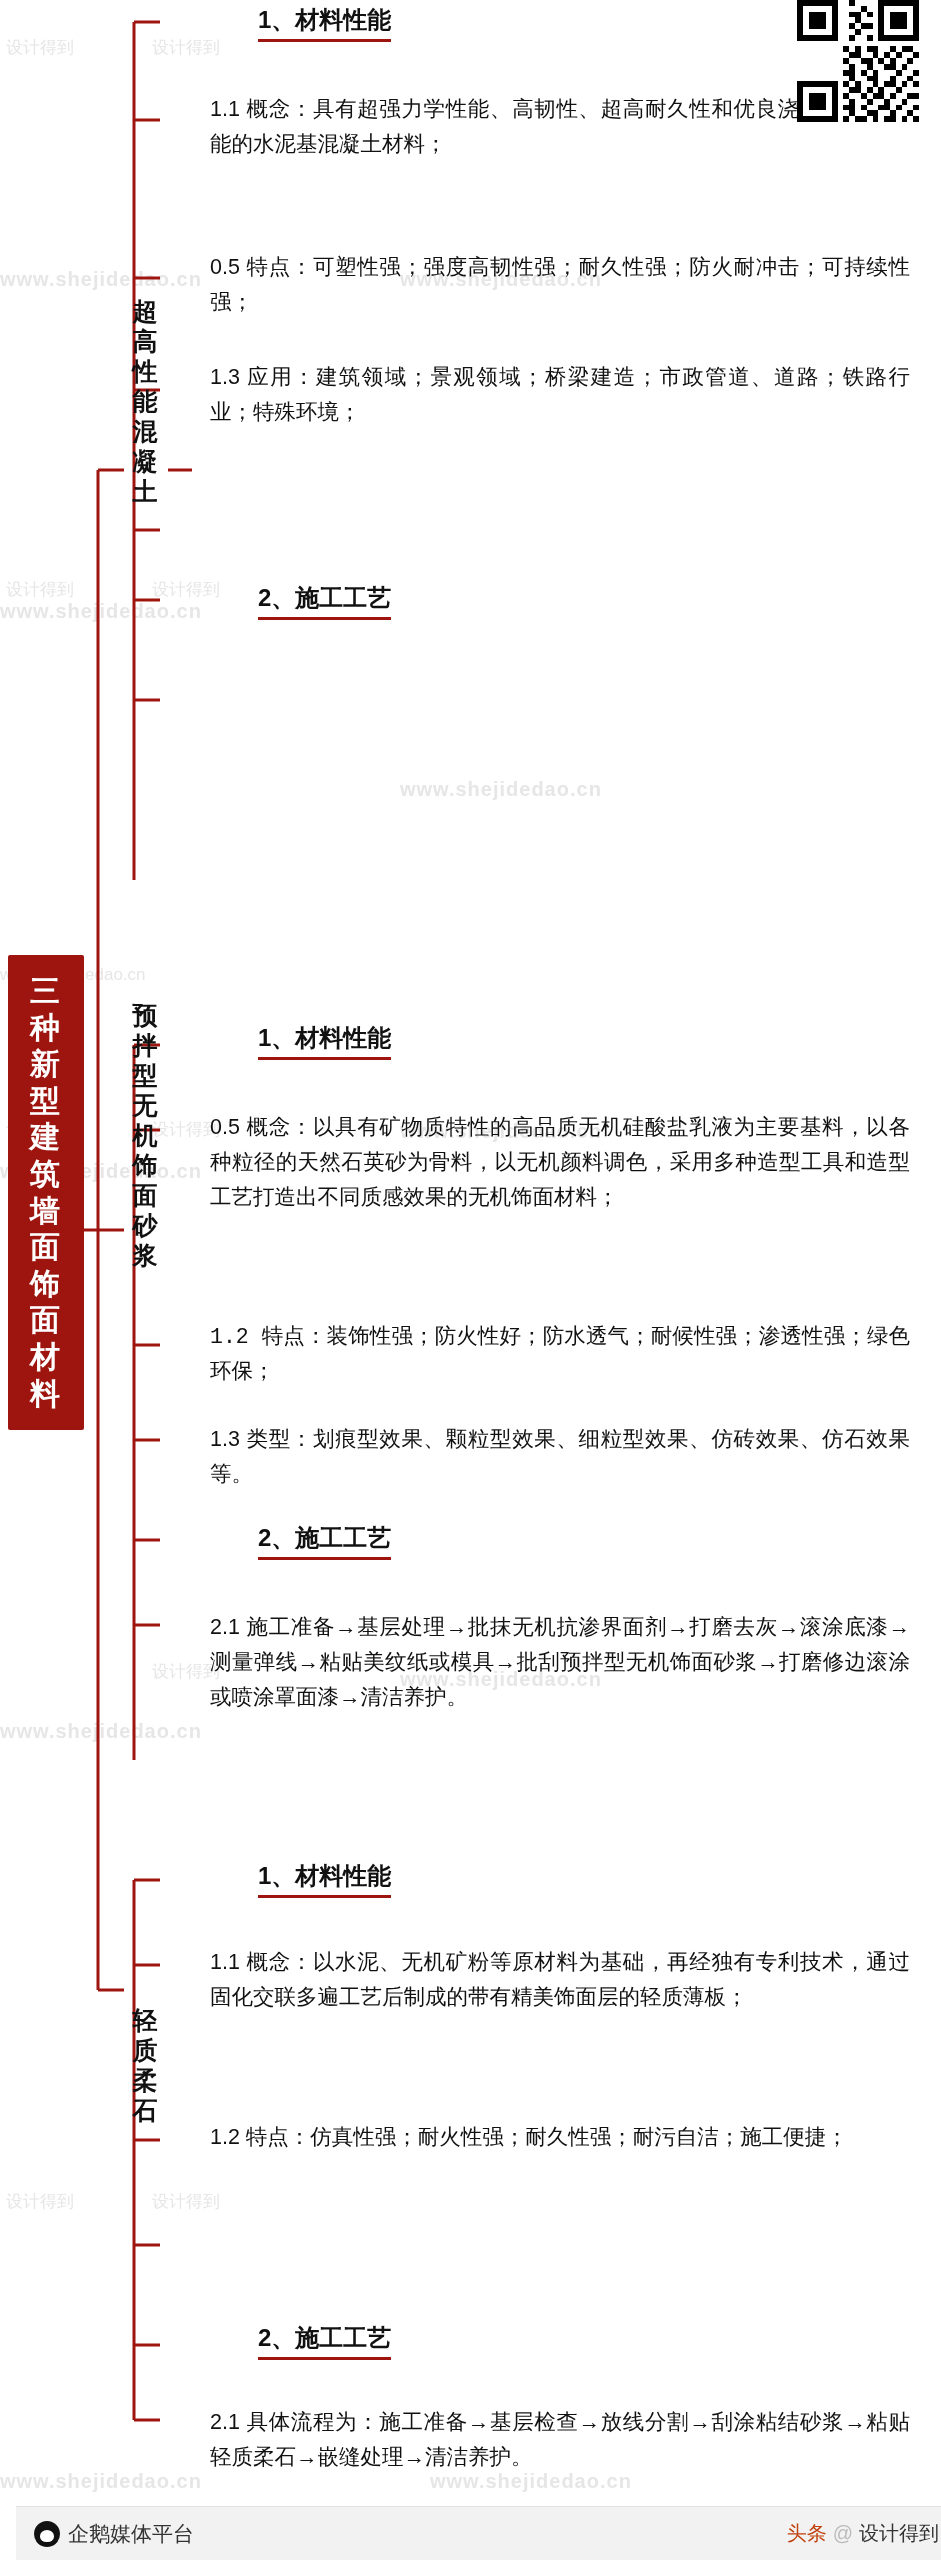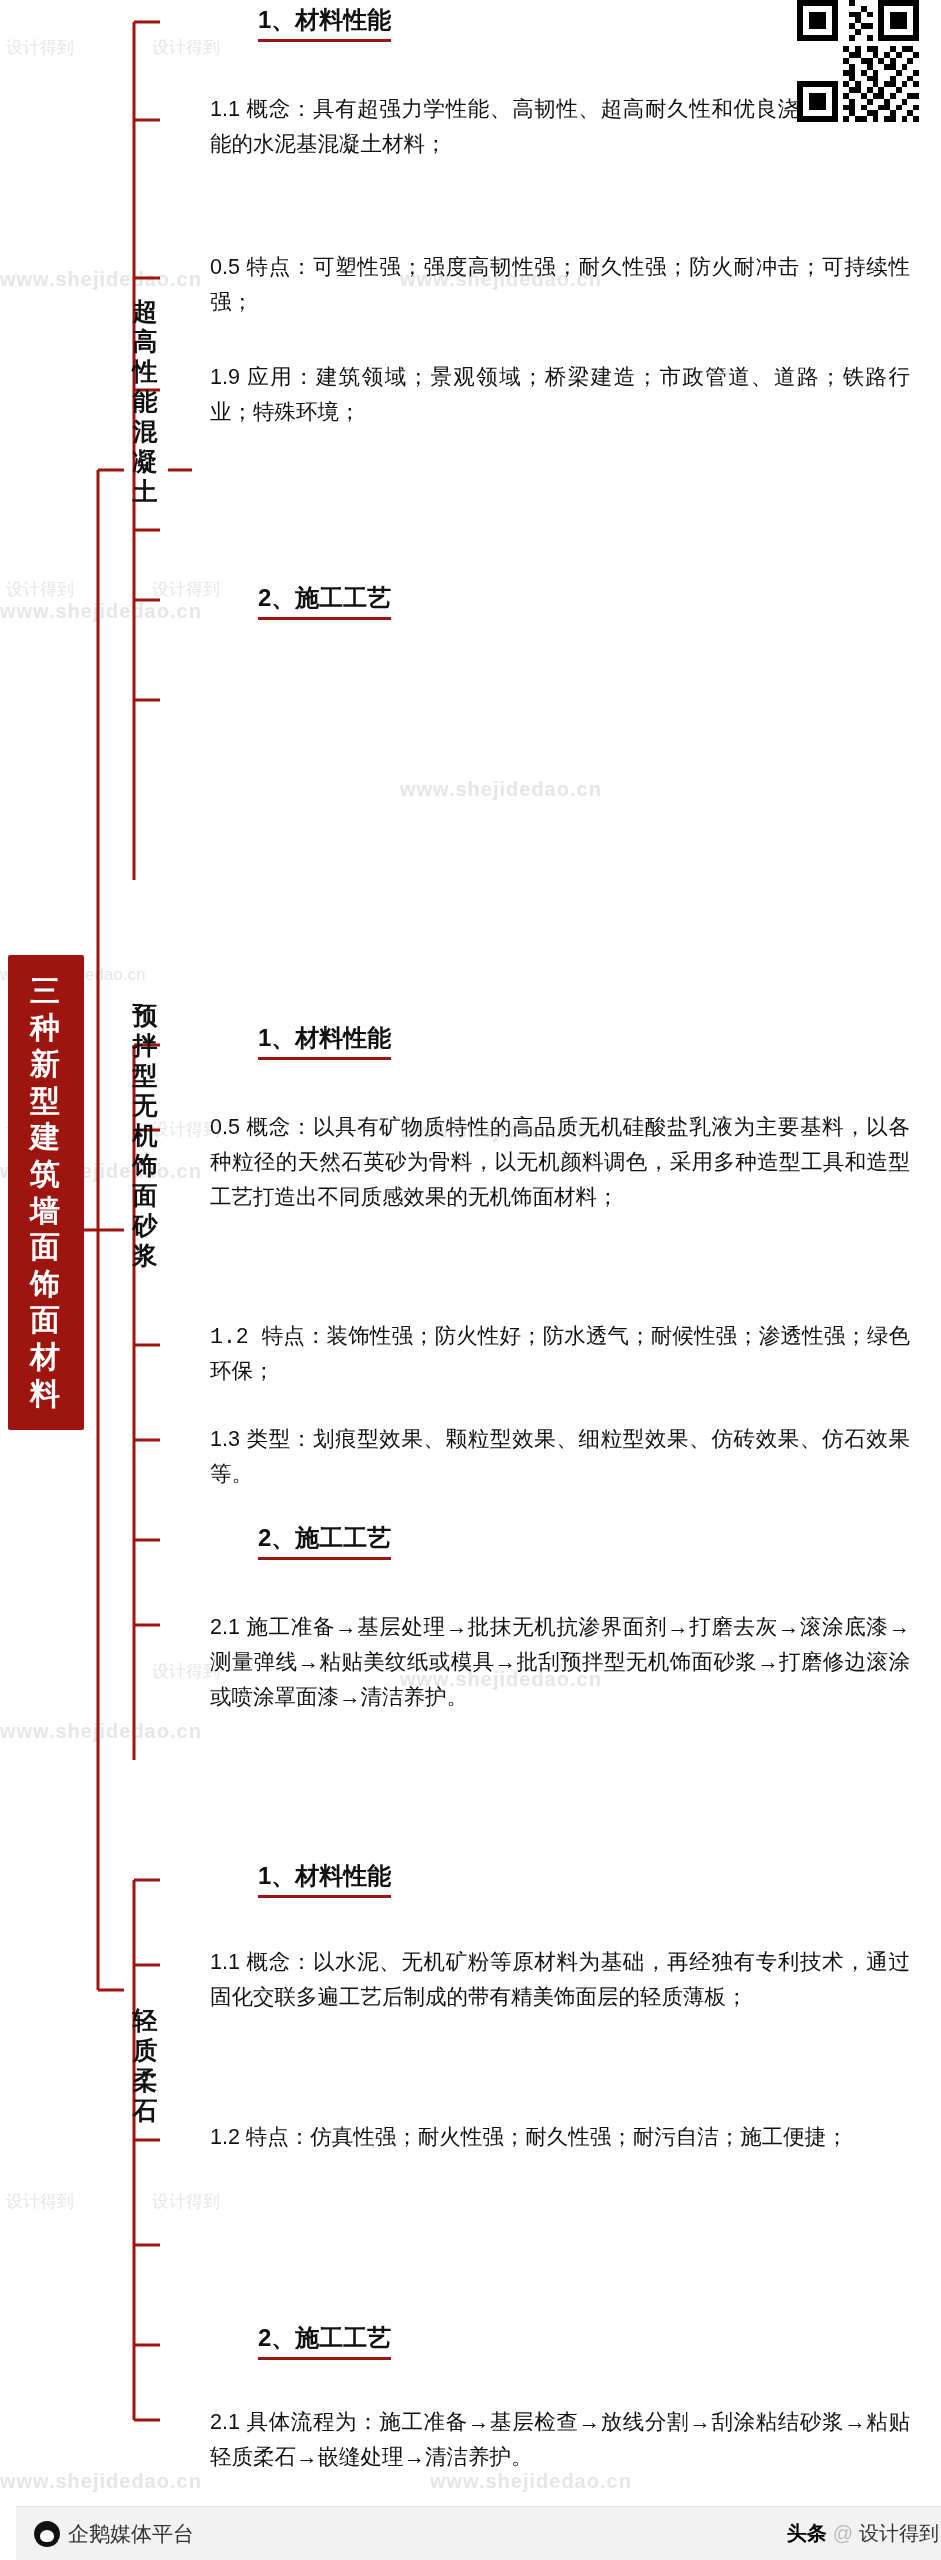--- a/index.html
+++ b/index.html
@@ -140,22 +140,21 @@
   }
   .footer-right{
     display:flex;
     align-items:center;
     gap:6px;
     font-size:20px;
     color:#333;
   }
   .tt-badge{
     font-size:20px;
-    color:#000000;
-    font-weight:bold;
+    color:#c2410c;
   }
   .sep{color:#bbb;}
 </style>
 </head>
 <body>
 
 <div class="page">
 
   <div class="wm-layer">
     <div class="wm" style="left:6px;  top:36px;">设计得到</div>
@@ -262,21 +261,21 @@
   <div class="node" style="left:258px;top:4px;width:300px;">
     <div class="head">1、材料性能</div>
   </div>
   <div class="node" style="left:210px;top:92px;width:700px;">
     <div class="para">1.1 概念：具有超强力学性能、高韧性、超高耐久性和优良浇筑及成型性能的水泥基混凝土材料；</div>
   </div>
   <div class="node" style="left:210px;top:250px;width:700px;">
     <div class="para">0.5 特点：可塑性强；强度高韧性强；耐久性强；防火耐冲击；可持续性强；</div>
   </div>
   <div class="node" style="left:210px;top:360px;width:700px;">
-    <div class="para">1.9 应用：建筑领域；景观领域；桥梁建造；市政管道、道路；铁路行业；特殊环境；</div>
+    <div class="para">1.3 应用：建筑领域；景观领域；桥梁建造；市政管道、道路；铁路行业；特殊环境；</div>
   </div>
   <div class="node" style="left:258px;top:582px;width:300px;">
     <div class="head">2、施工工艺</div>
   </div>
 
   <div class="node" style="left:258px;top:1022px;width:300px;">
     <div class="head">1、材料性能</div>
   </div>
   <div class="node" style="left:210px;top:1110px;width:700px;">
     <div class="para">0.5 概念：以具有矿物质特性的高品质无机硅酸盐乳液为主要基料，以各种粒径的天然石英砂为骨料，以无机颜料调色，采用多种造型工具和造型工艺打造出不同质感效果的无机饰面材料；</div>

